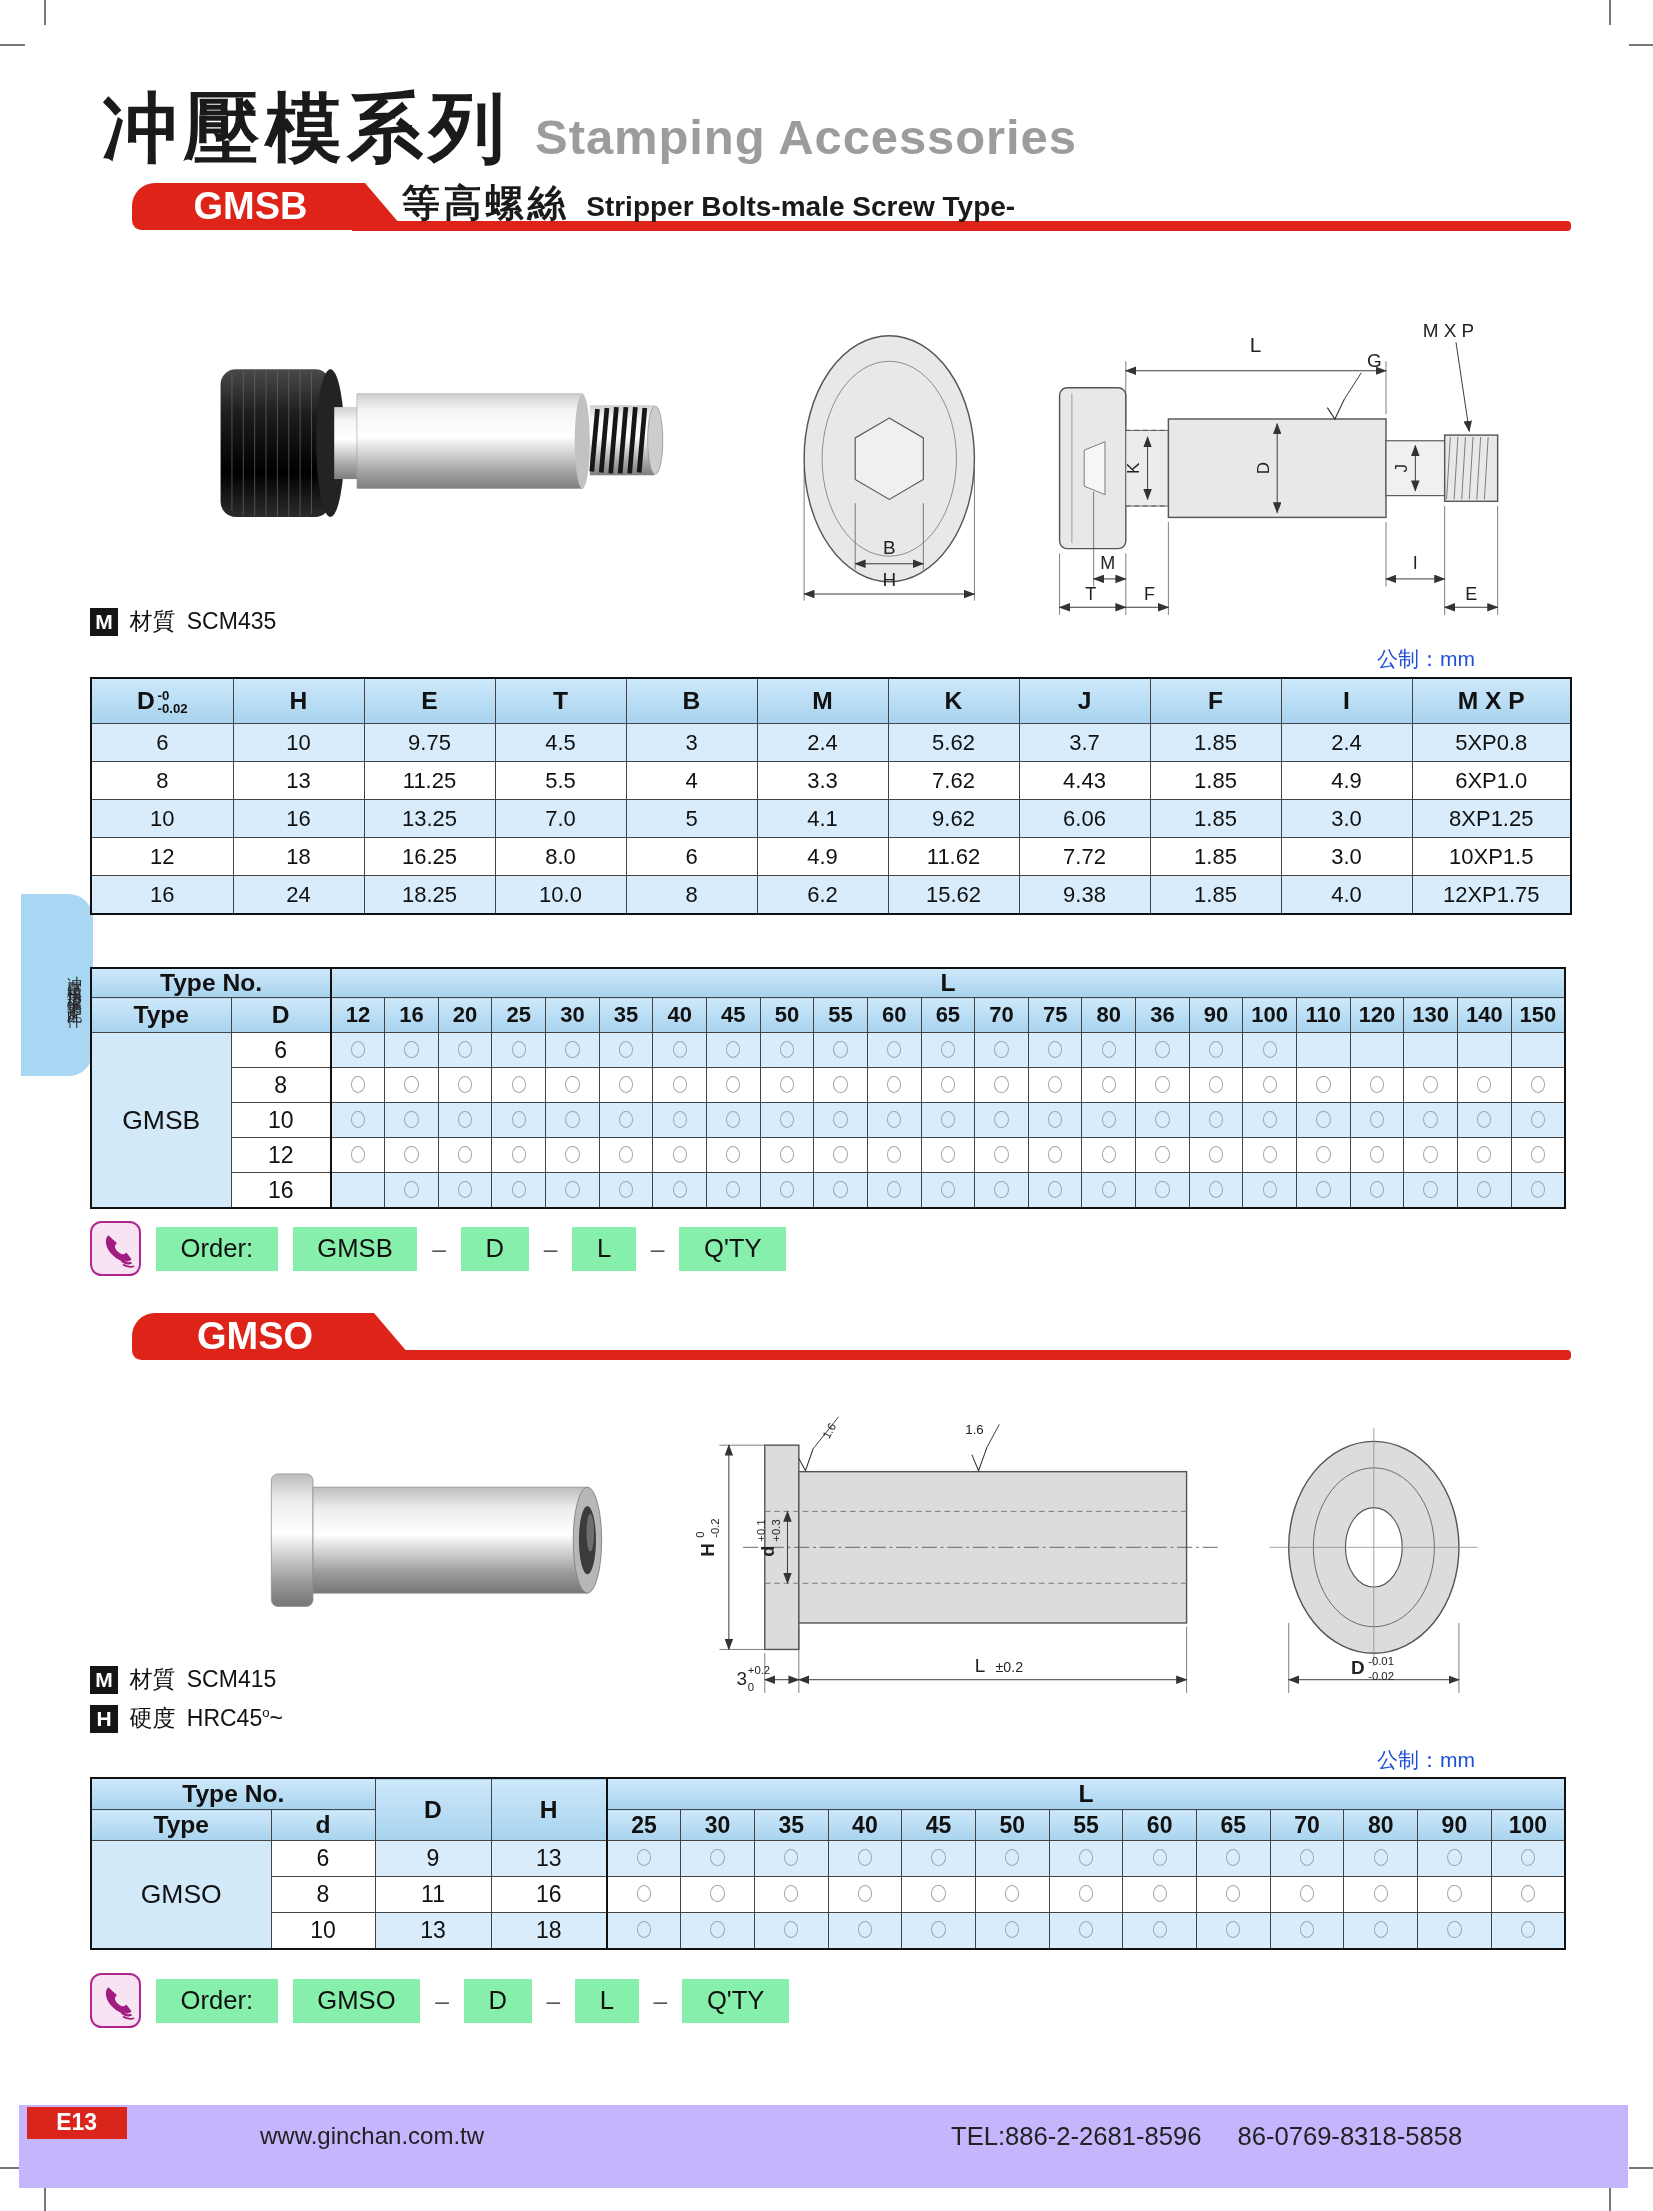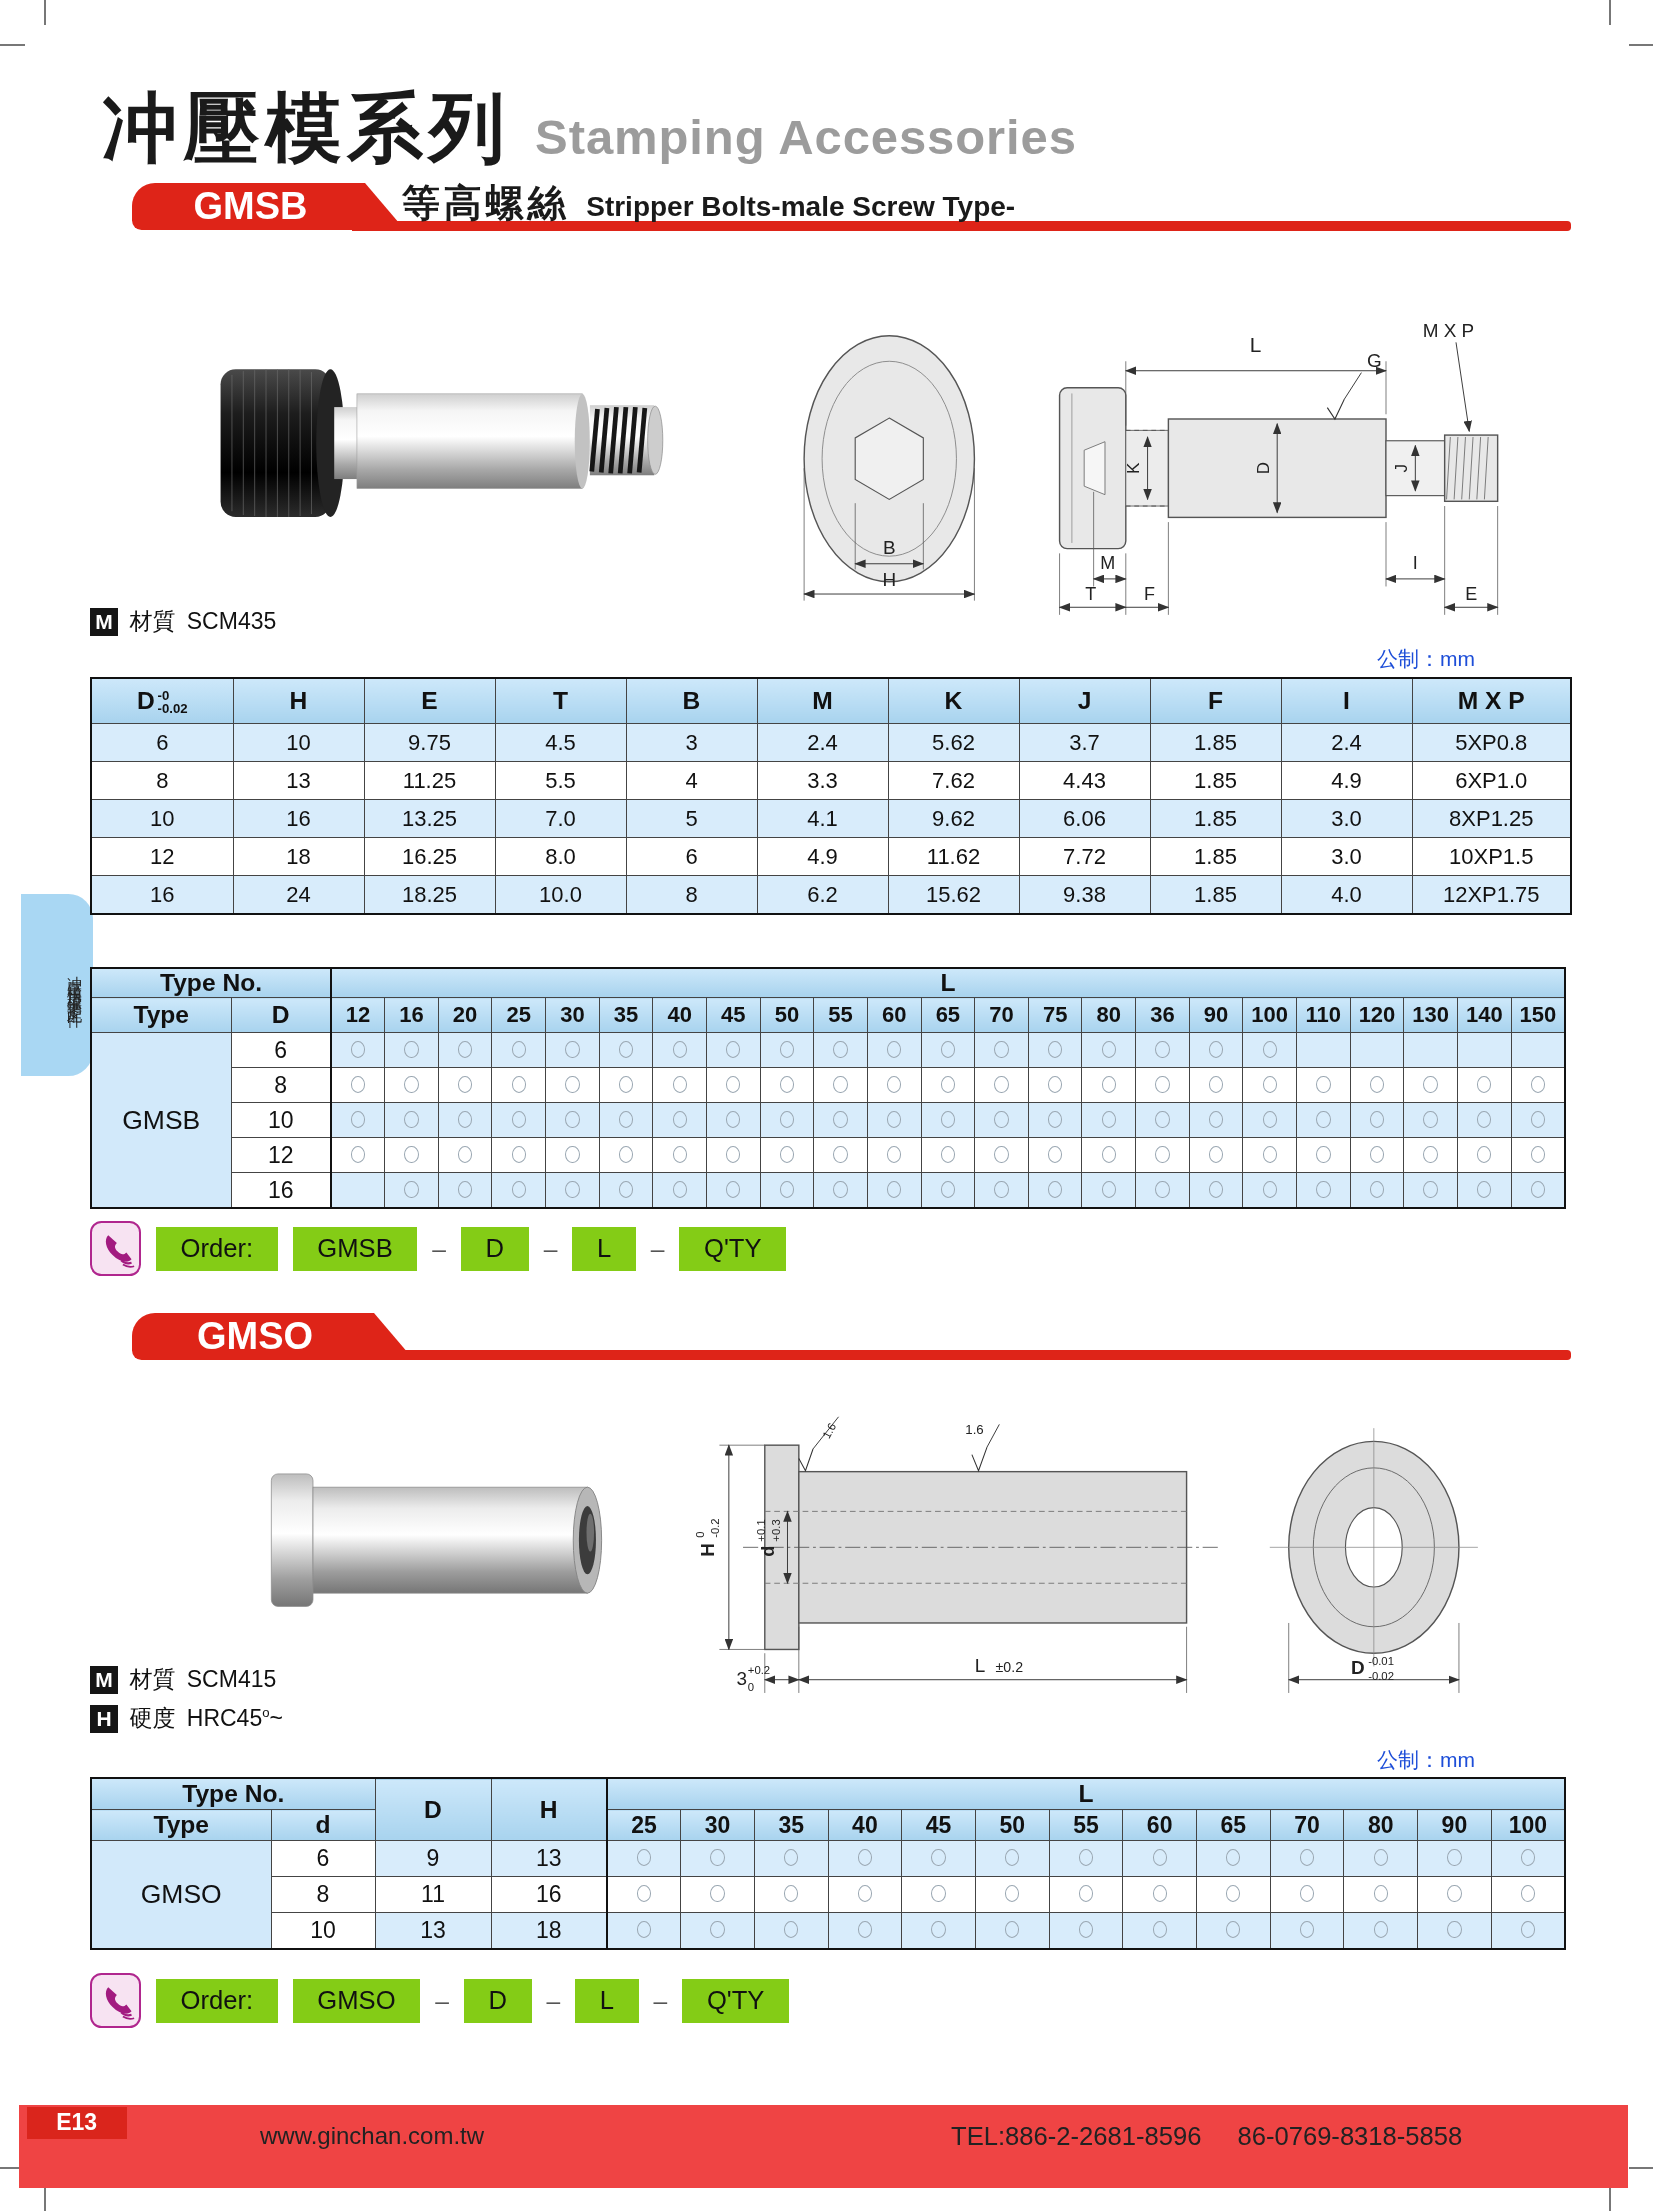--- a/index.html
+++ b/index.html
@@ -55,25 +55,25 @@
   td.dcell{background:#fff !important;}
   td.typecell{background:#d2e9fa !important;font-size:26.5px;}
   .sep-left{border-left:2.8px solid #111 !important;}
   .circ{display:inline-block;width:12.3px;height:15px;border:0.9px solid #9aa7b2;border-radius:50%;background:transparent;}
   .dtol{display:inline-block;text-align:left;font-size:13.2px;line-height:12.3px;font-weight:bold;margin-left:2.8px;vertical-align:middle;}
 
   
   .order{display:flex;align-items:center;gap:15px;}
   .phone-box{width:51px;height:55px;border:2.8px solid #b0268e;border-radius:11.4px;background:#f7e3f2;
     display:flex;align-items:center;justify-content:center;box-sizing:border-box;}
-  .chip{background:#84cc16;height:44px;display:flex;align-items:center;padding:0 24.6px;font-size:25.6px;color:#111;}
+  .chip{background:#86efac;height:44px;display:flex;align-items:center;padding:0 24.6px;font-size:25.6px;color:#111;}
   .order .dash{font-size:24.6px;color:#555;}
 
   
-  .footer-bar{position:absolute;left:19px;top:2105px;width:1609px;height:83px;background:#ef4444;}
+  .footer-bar{position:absolute;left:19px;top:2105px;width:1609px;height:83px;background:#c4b5fd;}
   .pageno{position:absolute;left:7.6px;top:1.9px;width:100px;height:32px;background:#da251c;color:#fff;
     font-weight:bold;font-size:23px;display:flex;align-items:center;justify-content:center;}
   .footer-bar .site{position:absolute;left:241px;top:17px;font-size:24px;color:#222;}
   .footer-bar .tels{position:absolute;left:932px;top:17px;font-size:25.6px;color:#222;display:flex;gap:36px;}
 
   svg text{font-family:"Liberation Sans", sans-serif;fill:#222;}
   .dim{stroke:#333;stroke-width:1;}
   .ext{stroke:#555;stroke-width:0.8;}
   .part{fill:#e8e8e8;stroke:#555;stroke-width:1.5;}
 </style>

